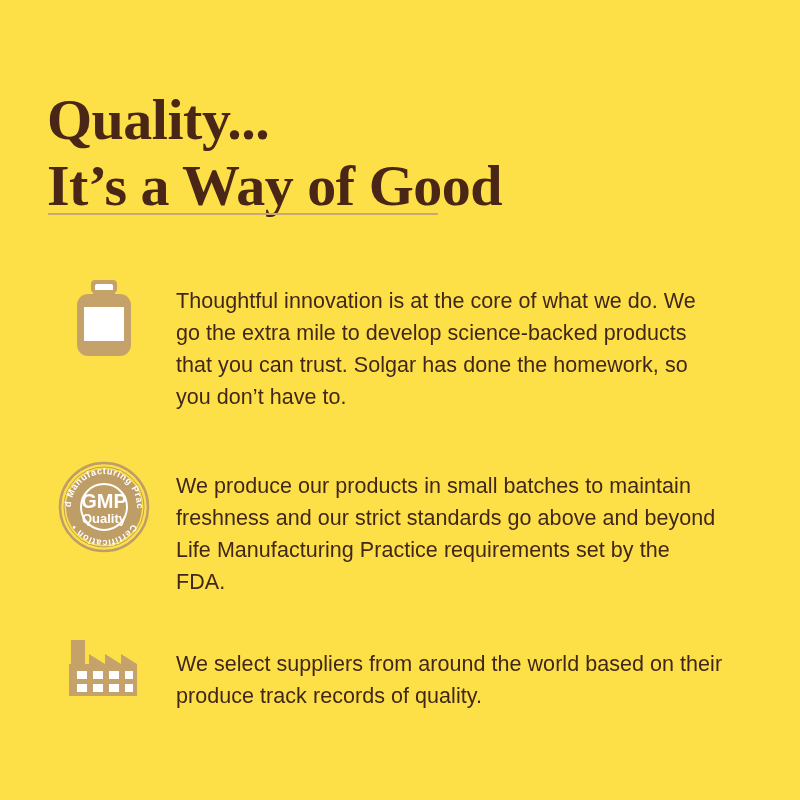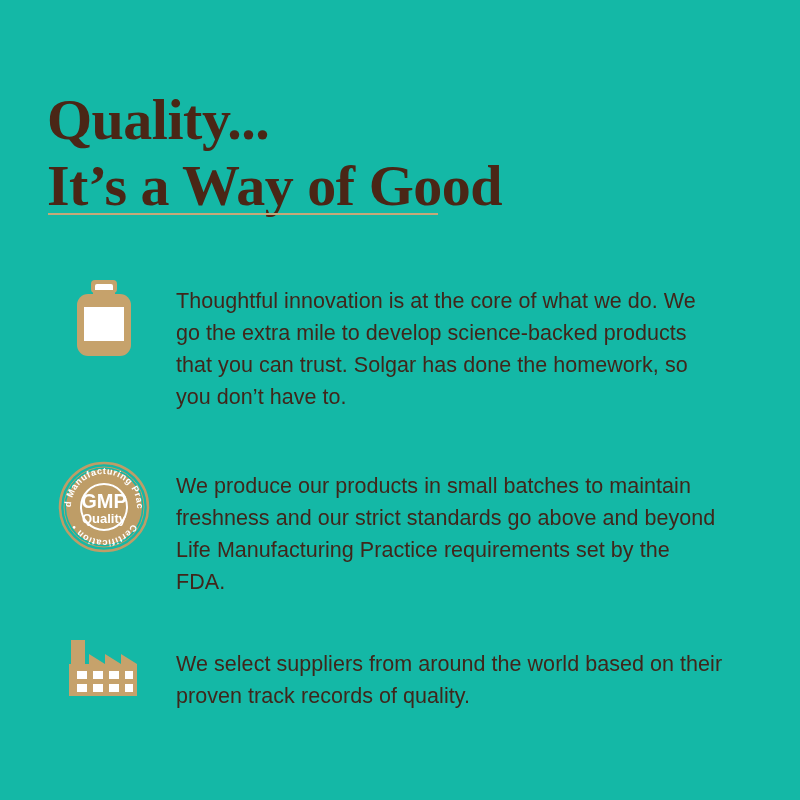--- a/index.html
+++ b/index.html
@@ -12,21 +12,21 @@
     height: 800px;
     overflow: hidden;
     font-family: "Liberation Sans", sans-serif;
     -webkit-font-smoothing: antialiased;
   }
 
   .page {
     position: relative;
     width: 800px;
     height: 800px;
-    background: #14b8a6;
+    background: #fde047;
     box-sizing: border-box;
   }
 
   
   .heading {
     position: absolute;
     left: 47px;
     top: 48px;
     width: 700px;
     color: #4A2616;
@@ -181,18 +181,18 @@
           <rect x="42" y="31" width="10" height="8" fill="#ffffff"></rect>
           <rect x="58" y="31" width="8" height="8" fill="#ffffff"></rect>
 
           <rect x="10" y="44" width="10" height="8" fill="#ffffff"></rect>
           <rect x="26" y="44" width="10" height="8" fill="#ffffff"></rect>
           <rect x="42" y="44" width="10" height="8" fill="#ffffff"></rect>
           <rect x="58" y="44" width="8" height="8" fill="#ffffff"></rect>
         </svg>
       </div>
       <div class="feature-text">
-        <p>We select suppliers from around the world based on their proven track records of quality.</p>
+        <p>We select suppliers from around the world based on their produce track records of quality.</p>
       </div>
     </div>
 
   </div>
 </div>
 
 </body></html>

